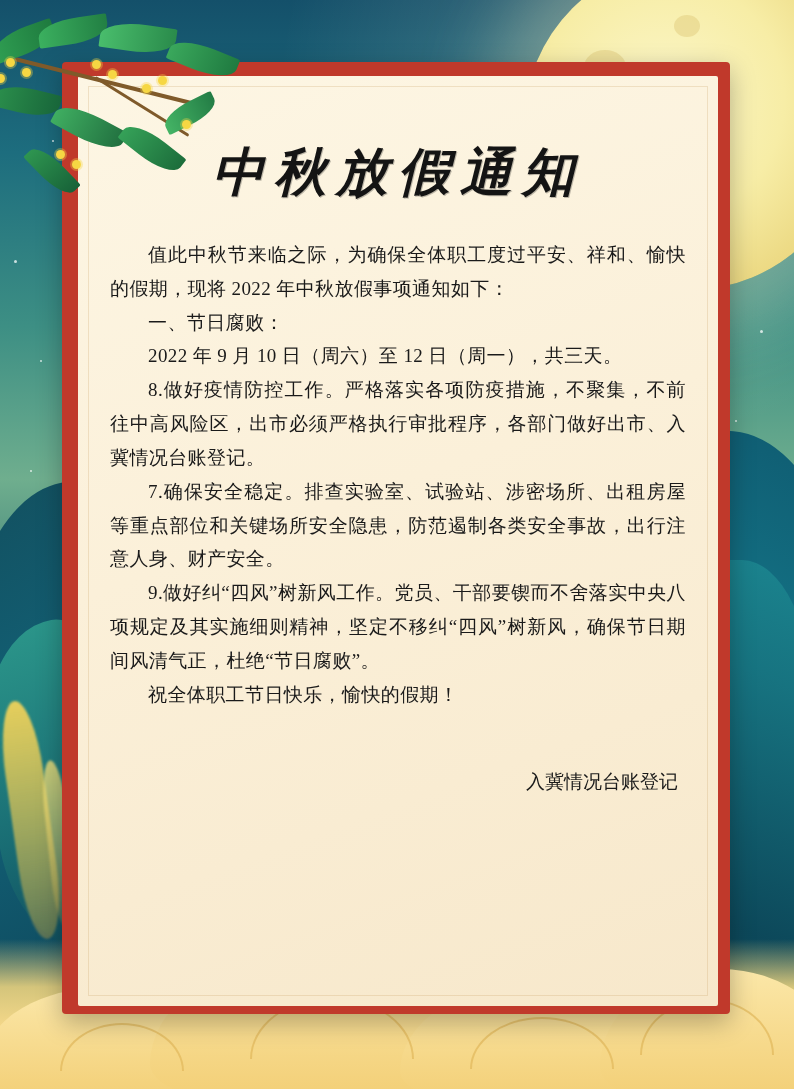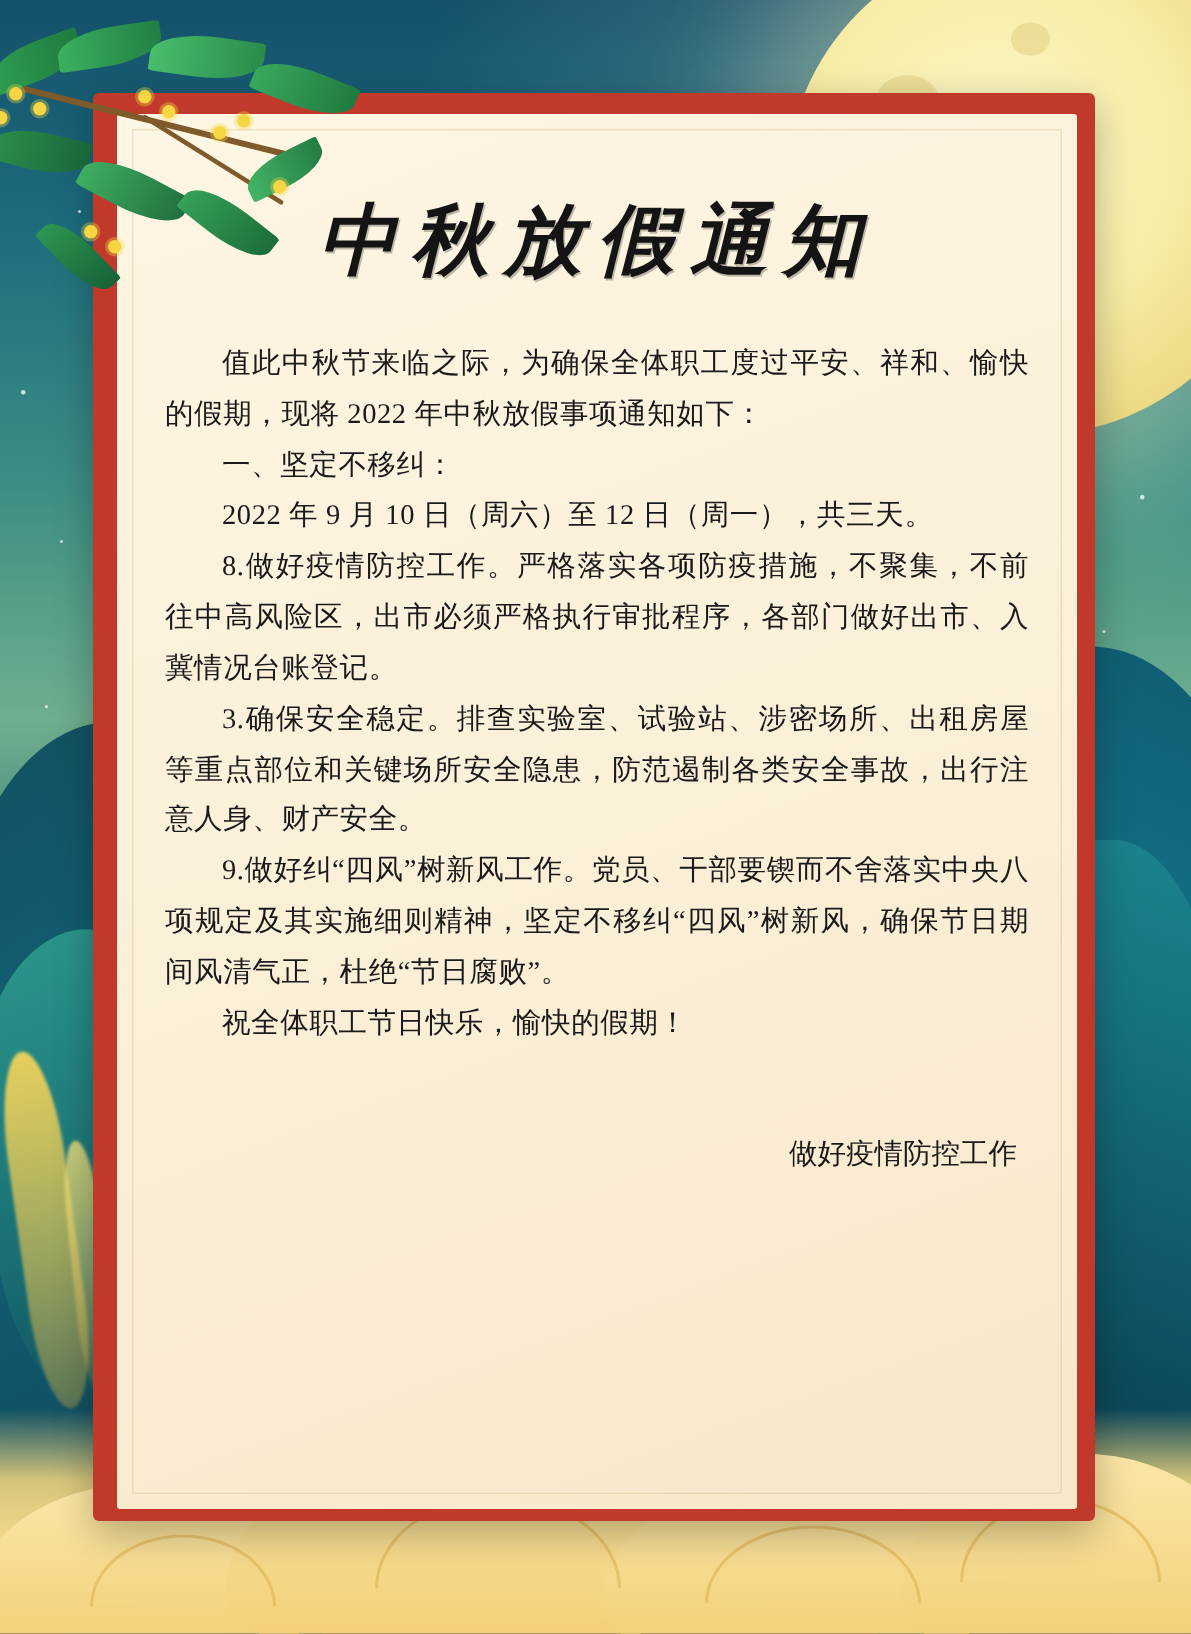--- a/index.html
+++ b/index.html
@@ -116,21 +116,21 @@
     position:absolute;left:110px;top:100px;width:576px;height:880px;
     color:#1a1a1a;
   }
   .doc-title{
     text-align:center;
     font-family:"Liberation Serif", serif;
     font-weight:700;
     font-size:52px;
     letter-spacing:10px;
     color:#141414;
-    margin:26px 0 30px 0;
+    margin:38px 0 30px 0;
     text-shadow:1px 1px 0 rgba(0,0,0,.25);
     font-style:italic;
   }
   .doc-salutation{
     font-size:19px;line-height:1.75;margin:0 0 6px 0;
   }
   p.doc-para{
     font-size:19px;
     line-height:1.78;
     margin:0;
@@ -215,23 +215,23 @@
   <div class="blossom" style="left:64px;top:140px;"></div>
   <div class="blossom" style="left:80px;top:150px;"></div>
   <div class="blossom" style="left:190px;top:110px;"></div>
 </div>
 
 <div class="doc">
   <div class="doc-title">中秋放假通知</div>
 
 
   <p class="doc-para">值此中秋节来临之际，为确保全体职工度过平安、祥和、愉快的假期，现将 2022 年中秋放假事项通知如下：</p>
-  <p class="doc-para">一、坚定不移纠：</p>
+  <p class="doc-para">一、节日腐败：</p>
   <p class="doc-para">2022 年 9 月 10 日（周六）至 12 日（周一），共三天。</p>
   <p class="doc-para">8.做好疫情防控工作。严格落实各项防疫措施，不聚集，不前往中高风险区，出市必须严格执行审批程序，各部门做好出市、入冀情况台账登记。</p>
-  <p class="doc-para">3.确保安全稳定。排查实验室、试验站、涉密场所、出租房屋等重点部位和关键场所安全隐患，防范遏制各类安全事故，出行注意人身、财产安全。</p>
+  <p class="doc-para">7.确保安全稳定。排查实验室、试验站、涉密场所、出租房屋等重点部位和关键场所安全隐患，防范遏制各类安全事故，出行注意人身、财产安全。</p>
   <p class="doc-para">9.做好纠“四风”树新风工作。党员、干部要锲而不舍落实中央八项规定及其实施细则精神，坚定不移纠“四风”树新风，确保节日期间风清气正，杜绝“节日腐败”。</p>
   <p class="doc-para">祝全体职工节日快乐，愉快的假期！</p>
 
   <div class="sign">
-    <div>做好疫情防控工作</div>
+    <div>入冀情况台账登记</div>
   </div>
 </div>
 
 </body></html>

